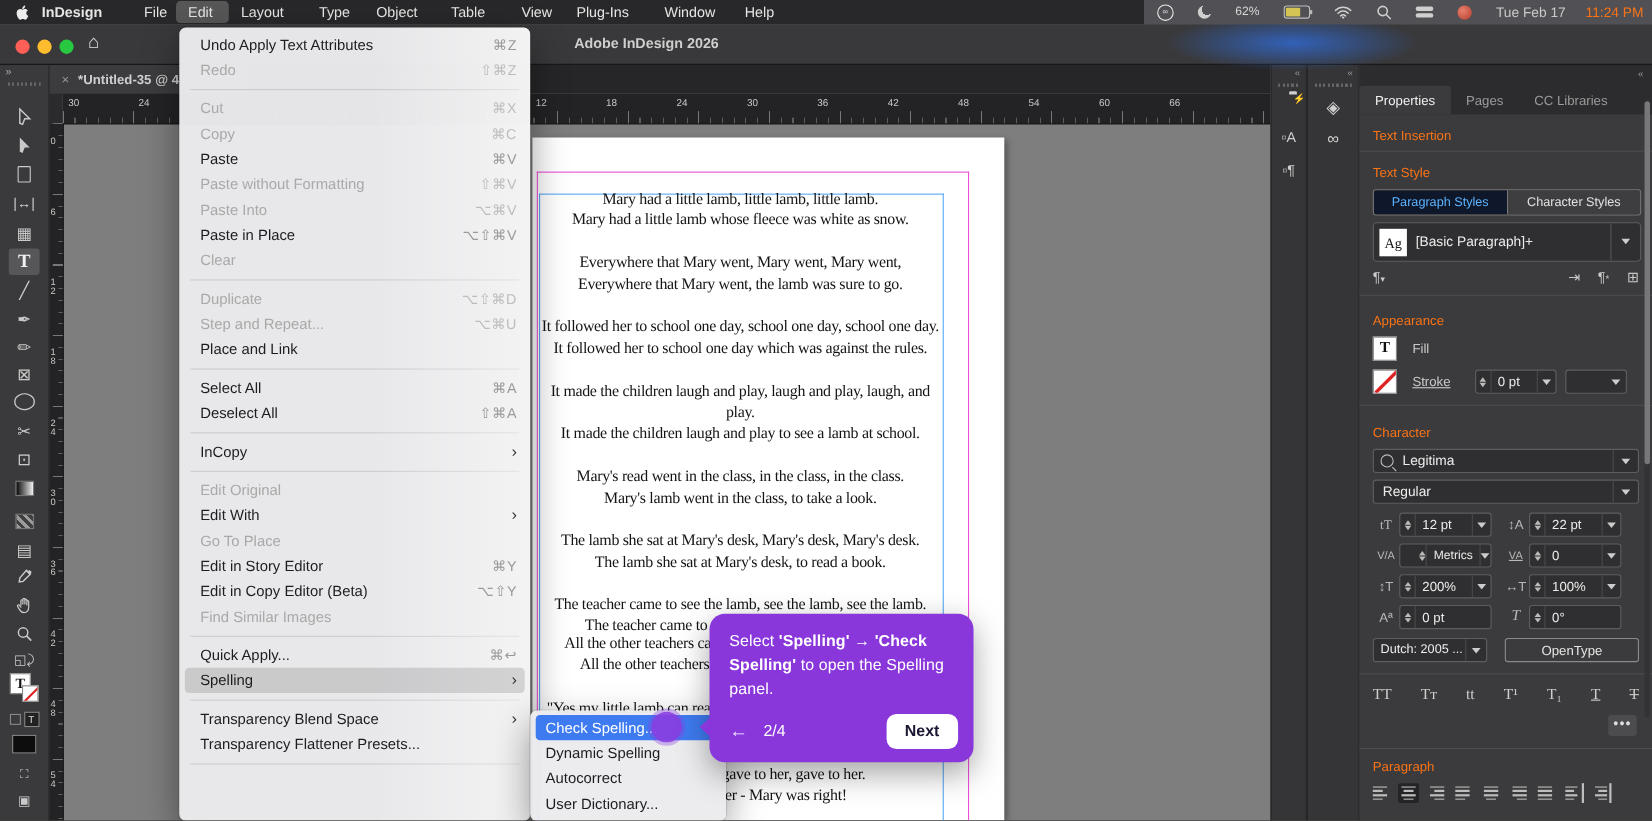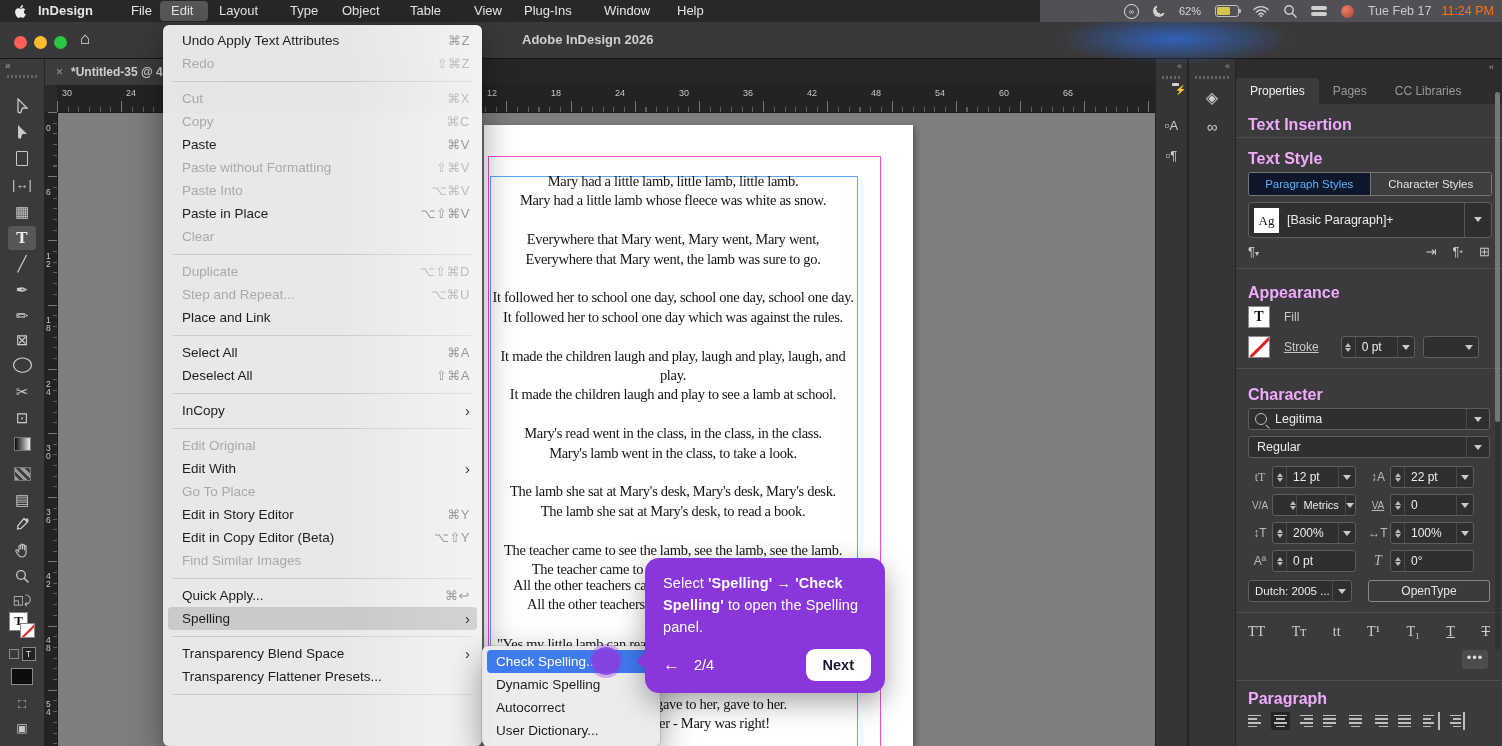--- a/index.html
+++ b/index.html
@@ -4,21 +4,21 @@
 <style>
   html,body{margin:0;padding:0;background:#1c1c1c;}
   body{width:1502px;height:746px;overflow:hidden;font-family:"Liberation Sans",sans-serif;-webkit-font-smoothing:antialiased;}
   #app{position:relative;width:1502px;height:746px;background:#7e7e7e;}
 
   
   #menubar{position:absolute;left:0;top:0;width:1502px;height:22px;background:#28282a;color:#e6e6e6;font-size:13px;z-index:40;}
   #menubar .mb-item{position:absolute;top:0;height:22px;line-height:22px;}
   #menubar .hl-edit{position:absolute;left:160px;top:1px;width:48px;height:20px;background:rgba(255,255,255,.22);border-radius:4px;}
   #mb-right-tint{position:absolute;left:1040px;top:0;width:462px;height:22px;background:rgba(150,150,156,.38);}
-  #status{position:absolute;right:8px;top:0;height:22px;display:flex;align-items:center;gap:14px;color:#d6d6d6;}
+  #status{position:absolute;right:8px;top:0;height:22px;display:flex;align-items:center;gap:22px;color:#d6d6d6;}
   .batt{width:22px;height:10px;border:1px solid #bdbdbd;border-radius:3px;position:relative;}
   .batt::before{content:"";position:absolute;left:1px;top:1px;bottom:1px;width:60%;background:#d4c454;border-radius:1px;}
   .batt::after{content:"";position:absolute;right:-3px;top:2.5px;width:2px;height:4px;background:#bdbdbd;border-radius:0 1px 1px 0;}
   .moon{width:12px;height:12px;border-radius:50%;background:radial-gradient(circle at 70% 30%, transparent 0 5px, #cfcfcf 5px);}
   .ring{width:13px;height:13px;border:1.5px solid #e8e8e8;border-radius:50%;display:flex;align-items:center;justify-content:center;font-size:7px;color:#e8e8e8;}
   .ctl{width:16px;height:10px;display:flex;flex-direction:column;gap:2px;}
   .ctl i{height:4px;border-radius:2px;background:#cfcfcf;display:block;}
   .reddot{width:13px;height:13px;border-radius:50%;background:radial-gradient(circle at 35% 35%,#e8806a,#b33c30);}
 
   
@@ -100,21 +100,21 @@
   .folder::before{content:"";position:absolute;left:0;top:-3px;width:7px;height:3px;background:#cfcfcf;border-radius:1px 1px 0 0;}
   .folder::after{content:"⚡";position:absolute;left:4px;top:-1px;font-size:9px;color:#353537;}
 
   
   #panel{position:absolute;left:1236px;top:58px;width:266px;height:688px;background:#3b3b3d;z-index:4;color:#d6d6d6;font-size:12px;}
   #panel .topstrip{position:absolute;left:0;top:0;width:100%;height:20px;background:#2c2c2e;}
   #panel .topstrip .chev{position:absolute;right:8px;top:4px;font-size:9px;color:#999;}
   #ptabs{position:absolute;left:0;top:20px;width:100%;height:26px;background:#2c2c2e;display:flex;}
   #ptabs .ptab{padding:0 14px;line-height:26px;color:#9a9a9a;font-size:12px;}
   #ptabs .ptab.on{background:#3b3b3d;color:#f0f0f0;border-radius:3px 3px 0 0;}
-  .sechead{position:absolute;left:12px;color:#f0abfc;font-size:16px;font-weight:bold;}
+  .sechead{position:absolute;left:12px;color:#f97316;font-size:12px;font-weight:normal;}
   .divider{position:absolute;left:0;width:100%;height:1px;background:#4d4d4f;}
   .seg{position:absolute;left:12px;top:114px;width:242px;height:22px;display:flex;border:1px solid #777;border-radius:3px;overflow:hidden;}
   .seg .s1{flex:1;background:#0f172a;color:#5cb3ff;text-align:center;line-height:22px;font-size:11.5px;}
   .seg .s2{flex:1;background:#3e3e40;color:#e2e2e2;text-align:center;line-height:22px;font-size:11.5px;border-left:1px solid #777;}
   .stylebox{position:absolute;left:12px;top:144px;width:242px;height:34px;background:#2f2f31;border:1px solid #5e5e5e;border-radius:4px;display:flex;align-items:center;}
   .stylebox .ag{width:25px;height:25px;background:#fff;color:#111;font-family:"Liberation Serif",serif;font-size:13px;text-align:center;line-height:25px;margin:0 8px 0 5px;}
   .stylebox .nm{color:#ececec;font-size:12.5px;}
   .stylebox .dd{margin-left:auto;width:26px;text-align:center;color:#ccc;border-left:1px solid #555;align-self:stretch;line-height:32px;}
   .chevdn{display:inline-block;width:0;height:0;border:4px solid transparent;border-top:5px solid #ccc;vertical-align:middle;margin-top:4px;}
   .minirow{position:absolute;left:12px;width:242px;display:flex;align-items:center;color:#c9c9c9;}

